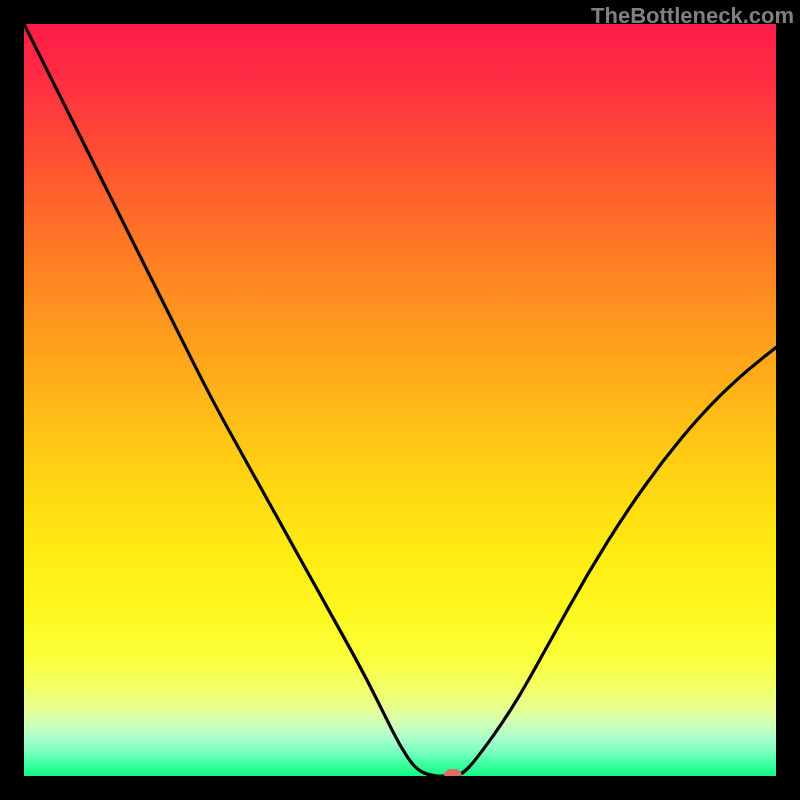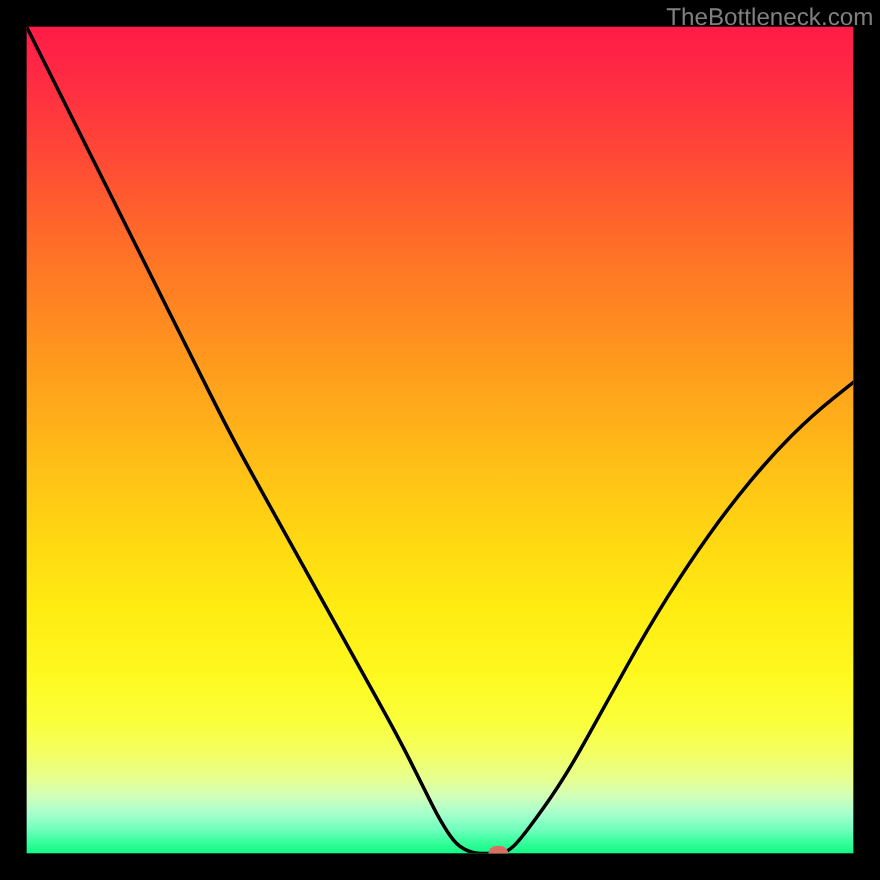--- a/index.html
+++ b/index.html
@@ -9,21 +9,21 @@
     background: #000;
     position: relative;
     font-family: Arial, sans-serif;
   }
   .watermark {
     position: absolute;
     top: 3px;
     right: 6px;
     color: #808080;
     font-size: 22px;
-    font-weight: normal;
+    font-weight: bold;
     z-index: 10;
     margin-left: 20px;
   }
   .plot-area {
     position: absolute;
     left: 24px;
     top: 24px;
     width: 752px;
     height: 752px;
     overflow: hidden;

